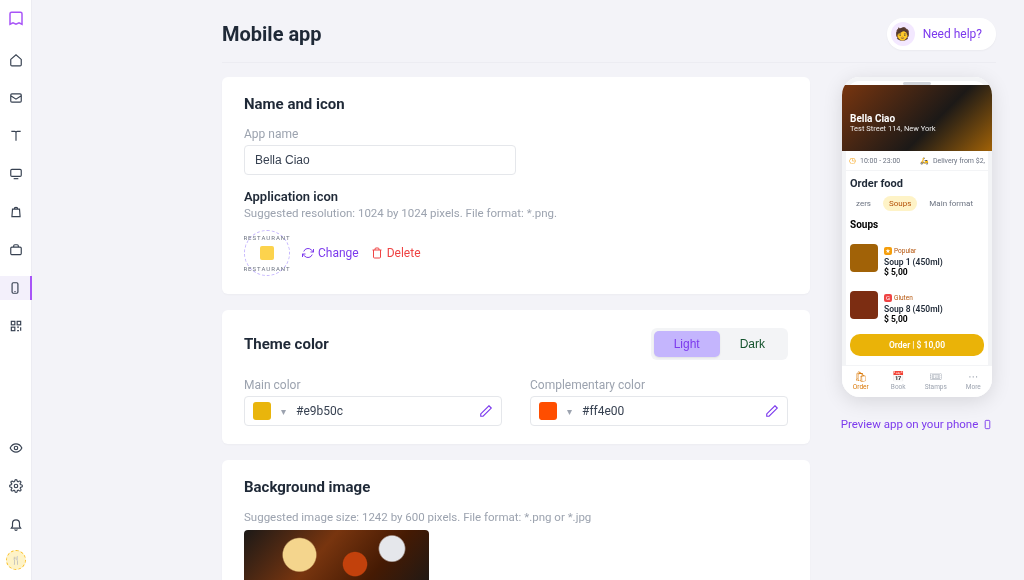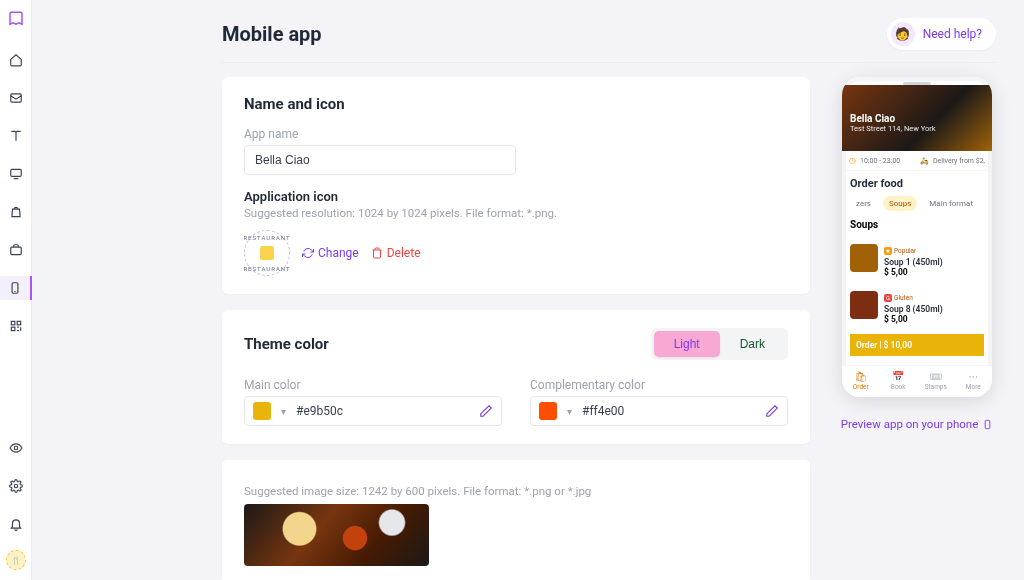--- a/index.html
+++ b/index.html
@@ -37,21 +37,21 @@
 .app-icon-text { position:absolute; font-size:6px; color:#6b7280; letter-spacing:1px; top:3px;}
 .app-icon-text.b { top:auto; bottom:3px;}
 .link-btn { font-size: 12px; display: inline-flex; align-items: center; gap: 4px; cursor: pointer; }
 .link-btn.change { color: #7c3aed; }
 .link-btn.delete { color: #ef4444; }
 
 .theme-header { display: flex; justify-content: space-between; align-items: center; margin-bottom: 18px; }
 .theme-header h2 { margin-bottom: 0; }
 .toggle { display: flex; background: #f3f4f6; border-radius: 6px; padding: 3px; }
 .toggle button { border: none; background: transparent; padding: 6px 20px; font-size: 12px; color: #14532d; cursor: pointer; border-radius: 5px; }
-.toggle button.active { background: #f9a8d4; color: #7c3aed; box-shadow: 0 1px 2px rgba(0,0,0,.08); }
+.toggle button.active { background: #c4b5fd; color: #7c3aed; box-shadow: 0 1px 2px rgba(0,0,0,.08); }
 
 .color-row { display: flex; gap: 28px; }
 .color-field { flex: 1; }
 .color-input { display: flex; align-items: center; border: 1px solid #e5e7eb; border-radius: 4px; padding: 5px 8px; gap: 10px; position: relative; }
 .swatch { width: 18px; height: 18px; border-radius: 3px; }
 .chev { font-size: 10px; color: #9ca3af; }
 .color-input span.val { font-size: 12px; color: #374151; flex: 1; }
 .pencil { color: #7c3aed; width: 14px; height: 14px; }
 
 .bg-image { width: 185px; height: 62px; border-radius: 4px; margin-top: 6px; background: radial-gradient(circle at 30% 40%, #f4d58d 0 12%, transparent 13%), radial-gradient(circle at 60% 55%, #c2410c 0 10%, transparent 11%), radial-gradient(circle at 80% 30%, #e5e7eb 0 8%, transparent 9%), linear-gradient(130deg, #1c1917 0%, #78350f 40%, #451a03 70%, #1c1917 100%); }
@@ -71,21 +71,21 @@
 .phone-tab { padding: 3px 6px; border-radius: 10px; color: #6b7280; }
 .phone-tab.active { background: #fef3c7; color: #b45309; }
 .phone-cat { font-size: 10px; font-weight: 700; margin-bottom: 4px; }
 .phone-item { display: flex; gap: 6px; padding: 4px 0; align-items:center;}
 .phone-item-img { width: 28px; height: 28px; border-radius: 4px; background: #a16207; }
 .phone-item-info { flex: 1; }
 .phone-badge { font-size: 6.5px; color: #b45309; display:inline-flex; align-items:center; gap:2px;}
 .phone-badge .bi { width:8px;height:8px;border-radius:2px; display:inline-flex;align-items:center;justify-content:center;font-size:6px;color:#fff;}
 .phone-item-title { font-size: 8.5px; font-weight: 600; color: #1f2937; }
 .phone-item-price { font-size: 8.5px; font-weight: 700; }
-.phone-order-bar { margin: 6px 8px; background: #eab308; color: #fff; font-size: 8.5px; font-weight: 600; padding: 6px; border-radius: 0; }
+.phone-order-bar { margin: 6px 8px; background: #eab308; color: #fff; font-size: 8.5px; font-weight: 600; text-align: center; padding: 6px; border-radius: 10px; }
 .phone-nav { position:absolute; bottom:0; left:0; right:0; border-top: 1px solid #f3f4f6; display: flex; padding: 5px 0 6px; background:#fff;}
 .phone-nav div { flex: 1; text-align: center; font-size: 6.5px; color: #9ca3af; }
 .phone-nav div.active { color: #d97706; }
 .phone-nav .ni { display:block; font-size:10px; margin-bottom:1px;}
 
 .preview-link { font-size: 11.5px; color: #7c3aed; margin-top: 20px; display:inline-flex; align-items:center; gap:4px; cursor:pointer;}
 </style>
 </head>
 <body>
 
@@ -231,20 +231,21 @@
                 <span class="val">#ff4e00</span>
                 <svg class="pencil" viewBox="0 0 24 24" fill="none" stroke="currentColor" stroke-width="2">
                     <path d="M17 3l4 4L7 21H3v-4L17 3z"></path>
                   </svg>
               </div>
             </div>
           </div>
         </div>
 
         <div class="card">
+          <h2>Background image</h2>
           <div class="hint" style="margin-top:6px">Suggested image size: 1242 by 600 pixels. File format: *.png or *.jpg</div>
           <div class="bg-image"></div>
 
         </div>
 
       </div>
 
       <div class="preview-col">
         <div class="phone">
           <div class="phone-notch"></div>

